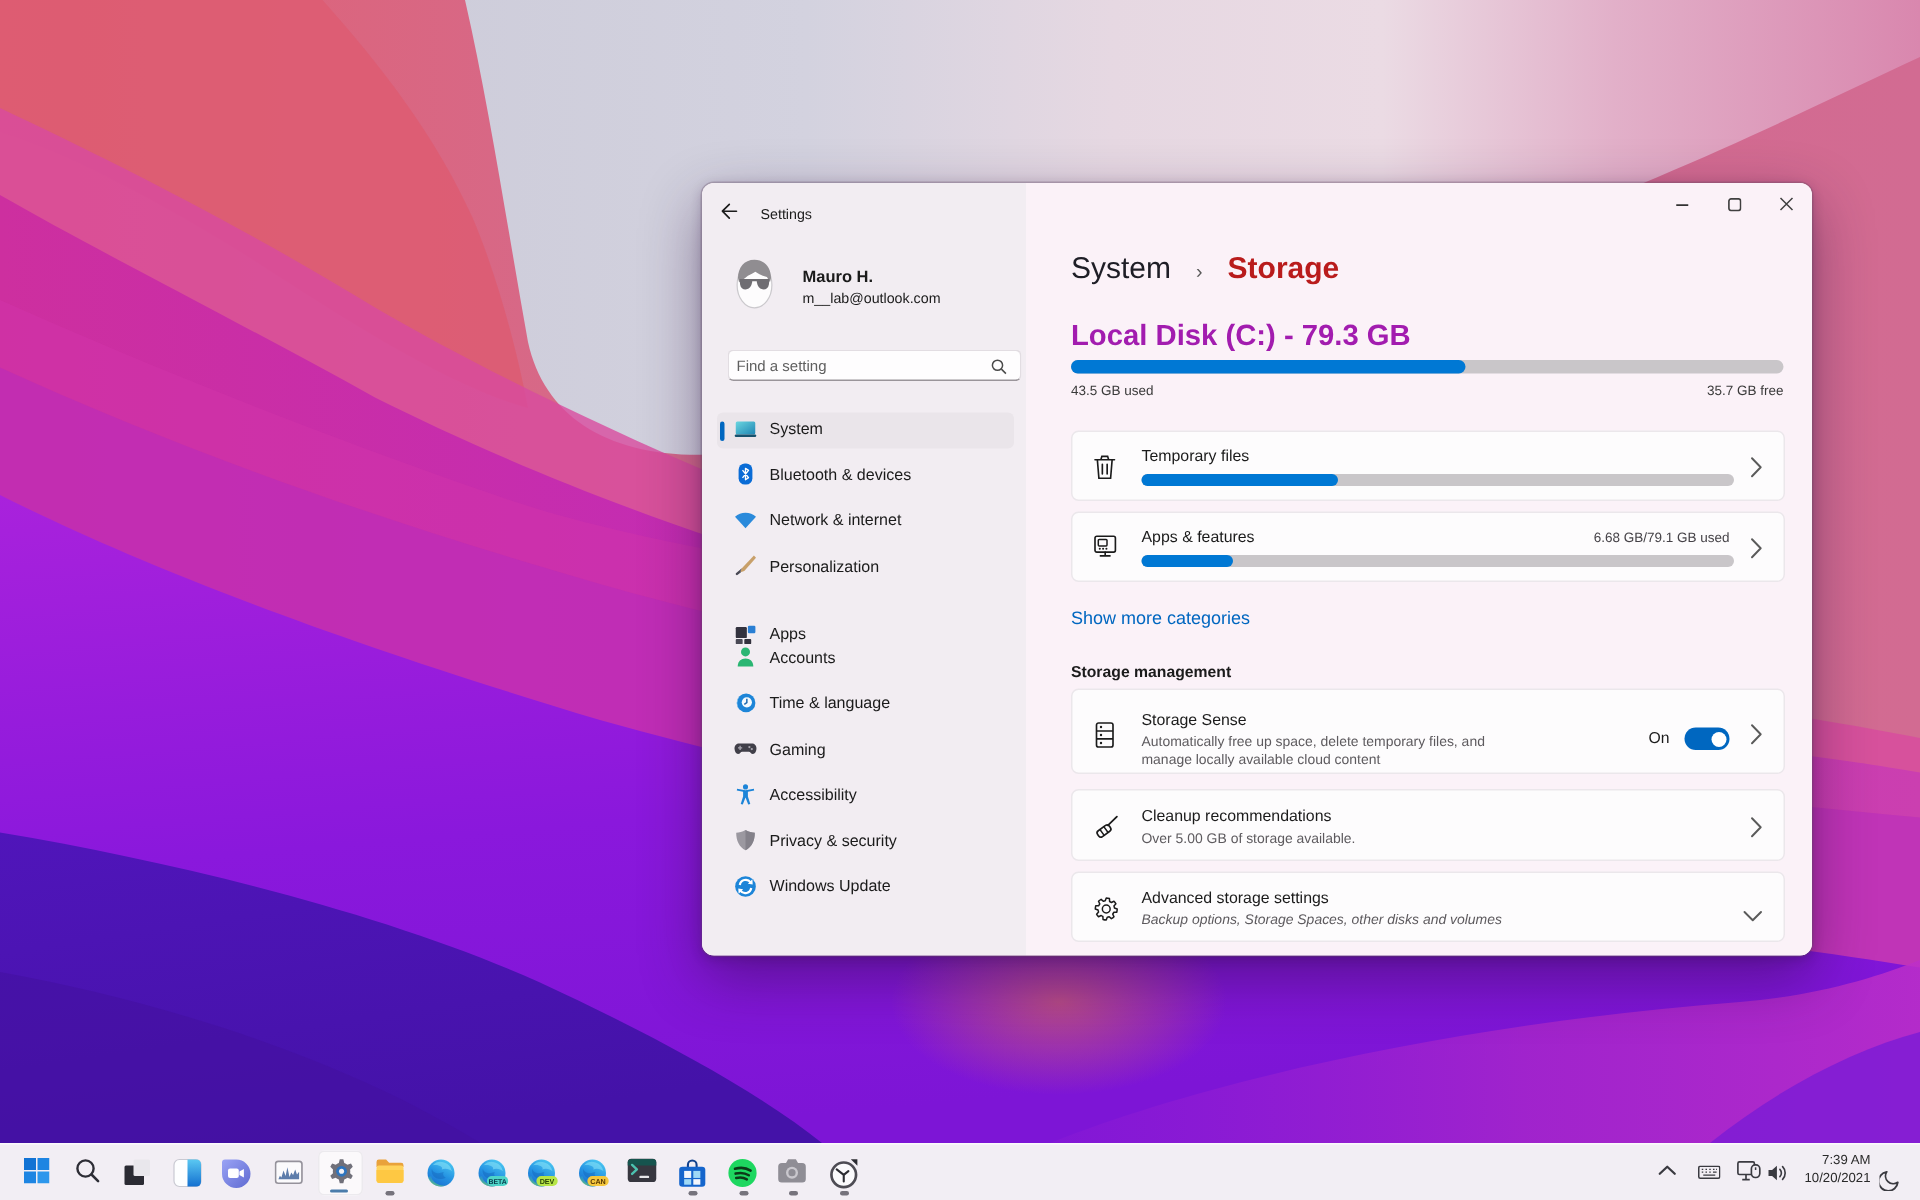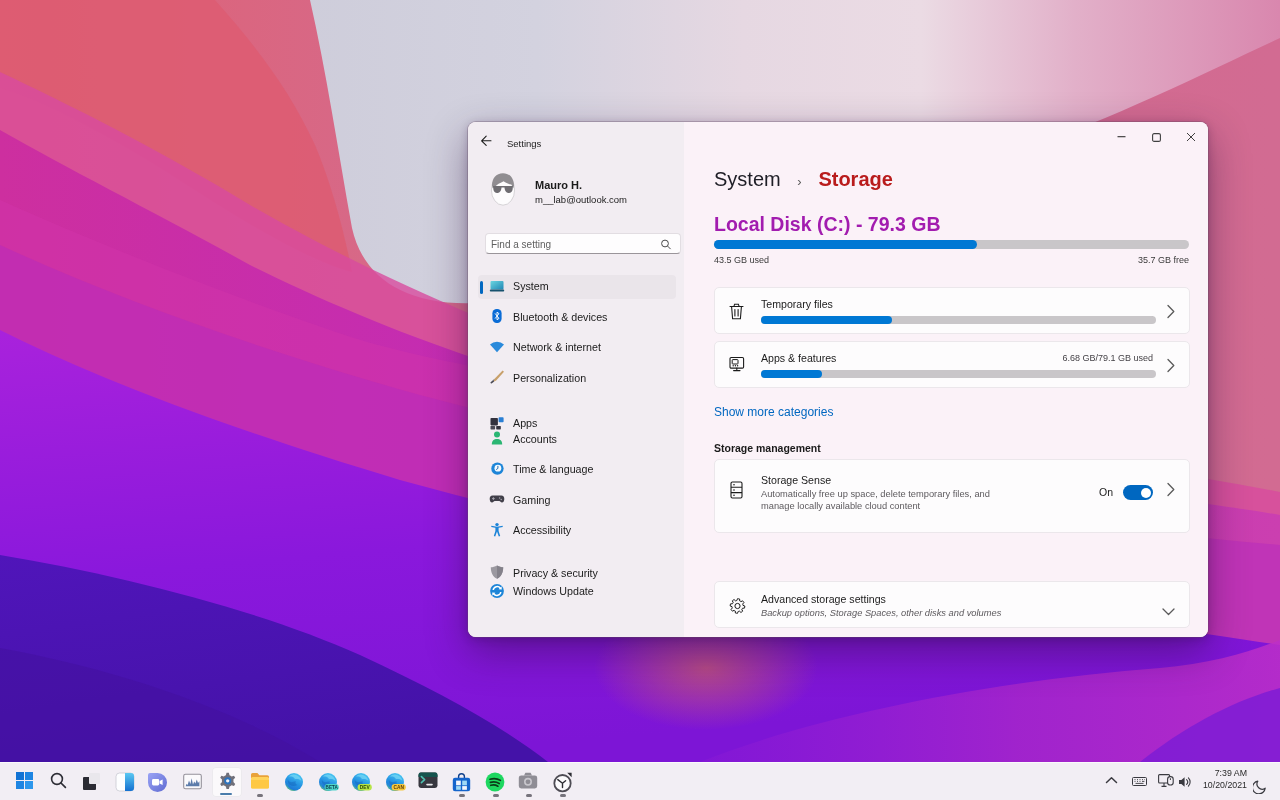--- a/index.html
+++ b/index.html
@@ -215,21 +215,21 @@
         </svg>
         <div class="tx">Gaming</div>
       </div>
 <div class="nav" style="top:517.5px;text-align:right;">
         <svg class="ic" viewBox="0 0 16 16">
           <circle cx="8" cy="2.6" r="1.7" fill="#1c84d8"></circle>
           <path d="M2.2,5 L6.4,5.8 L6.4,9 L4.8,14 L6.2,14.4 L8,9.6 L9.8,14.4 L11.2,14 L9.6,9 L9.6,5.8 L13.8,5 L13.6,3.8 L8,4.8 L2.4,3.8 Z" fill="#1c84d8"></path>
         </svg>
         <div class="tx">Accessibility</div>
       </div>
-<div class="nav" style="top:548px;margin-top:12px;">
+<div class="nav" style="top:548px;">
         <svg class="ic" viewBox="0 0 16 16">
           <path d="M8,1.4 C10,2.6 12.4,3.2 14.2,3.2 C14.2,8.6 12.2,12.8 8,14.8 C3.8,12.8 1.8,8.6 1.8,3.2 C3.6,3.2 6,2.6 8,1.4 Z" fill="#9b98a0"></path>
           <path d="M8,1.4 C10,2.6 12.4,3.2 14.2,3.2 C14.2,8.6 12.2,12.8 8,14.8 Z" fill="#84818a"></path>
         </svg>
         <div class="tx">Privacy &amp; security</div>
       </div>
 <div class="nav" style="top:578.5px;">
         <svg class="ic" viewBox="0 0 16 16">
           <circle cx="8" cy="8" r="6.9" fill="#1d85d8"></circle>
           <path d="M4.2,7 A4,4 0 0 1 11.4,5.2" stroke="#fff" stroke-width="1.5" fill="none"></path>
@@ -276,35 +276,49 @@
   <div class="cbar" style="top:28px;">
         <i style="width:61px;"></i>
       </div>
   <div class="chev" style="top:16px;"><svg width="8" height="15" viewBox="0 0 8 15">
           <path d="M1,1.5 L6.8,7.5 L1,13.5" stroke="#5a5a5a" stroke-width="1.3" fill="none" stroke-linecap="round" stroke-linejoin="round"></path>
         </svg></div>
 </div>
 <div class="cap" id="link">Show more categories</div>
 <div class="cap" id="smhead">Storage management</div>
 
-<div class="card" style="top:459px; height:74px;">
+<div class="card" style="top:459px; height:57px;">
   <svg class="icon" style="top:21px;" width="15" height="18" viewBox="0 0 15 18">
         <rect x="2" y="1" width="11" height="16" rx="1.4" stroke="#1b1b1b" stroke-width="1.1" fill="none"></rect>
         <path d="M2,6.3 L13,6.3 M2,11.6 L13,11.6" stroke="#1b1b1b" stroke-width="1.1"></path>
         <circle cx="5" cy="3.7" r="0.8" fill="#1b1b1b"></circle>
         <circle cx="5" cy="9" r="0.8" fill="#1b1b1b"></circle>
         <circle cx="5" cy="14.3" r="0.8" fill="#1b1b1b"></circle>
       </svg>
   <div class="ttl" style="top:14px;">Storage Sense</div>
   <div class="sub" style="top:29px; line-height:11.5px;">Automatically free up space, delete temporary files, and<br>manage locally available cloud content</div>
   <div class="cap" style="position:absolute; right:76px; top:26px; font-size:10.5px;">On</div>
   <div id="toggle">
         <i></i>
       </div>
   <div class="chev" style="top:22px;"><svg width="8" height="15" viewBox="0 0 8 15">
+          <path d="M1,1.5 L6.8,7.5 L1,13.5" stroke="#5a5a5a" stroke-width="1.3" fill="none" stroke-linecap="round" stroke-linejoin="round"></path>
+        </svg></div>
+</div>
+<div class="card" style="top:526px; height:48px;">
+  <svg class="icon" style="top:15px;" width="18" height="18" viewBox="0 0 18 18">
+        <path d="M15.6,2.4 L9.6,8.2" stroke="#1b1b1b" stroke-width="1.2" fill="none" stroke-linecap="round"></path>
+        <g transform="rotate(-36 7 12)">
+          <rect x="2.2" y="9.6" width="9.6" height="4.8" rx="1.8" stroke="#1b1b1b" stroke-width="1.1" fill="none"></rect>
+          <path d="M5.4,9.6 L5.4,14.4 M8.6,9.6 L8.6,14.4" stroke="#1b1b1b" stroke-width="1"></path>
+        </g>
+      </svg>
+  <div class="ttl" style="top:11px;">Cleanup recommendations</div>
+  <div class="sub" style="top:27px;">Over 5.00 GB of storage available.</div>
+  <div class="chev" style="top:16.5px;"><svg width="8" height="15" viewBox="0 0 8 15">
           <path d="M1,1.5 L6.8,7.5 L1,13.5" stroke="#5a5a5a" stroke-width="1.3" fill="none" stroke-linecap="round" stroke-linejoin="round"></path>
         </svg></div>
 </div>
 <div class="card" style="top:581px; height:47px;">
   <svg class="icon" style="top:16px;" width="17" height="16" viewBox="0 0 17 15">
         <path d="M8.50,0.20 A7.3,7.3 0 0 1 10.63,0.52 L10.74,2.48 A5.5,5.5 0 0 1 11.89,3.17 L13.66,2.34 A7.3,7.3 0 0 1 14.95,4.07 L13.63,5.53 A5.5,5.5 0 0 1 13.96,6.83 L15.80,7.50 A7.3,7.3 0 0 1 15.48,9.63 L13.52,9.74 A5.5,5.5 0 0 1 12.83,10.89 L13.66,12.66 A7.3,7.3 0 0 1 11.93,13.95 L10.47,12.63 A5.5,5.5 0 0 1 9.17,12.96 L8.50,14.80 A7.3,7.3 0 0 1 6.37,14.48 L6.26,12.52 A5.5,5.5 0 0 1 5.11,11.83 L3.34,12.66 A7.3,7.3 0 0 1 2.05,10.93 L3.37,9.47 A5.5,5.5 0 0 1 3.04,8.17 L1.20,7.50 A7.3,7.3 0 0 1 1.52,5.37 L3.48,5.26 A5.5,5.5 0 0 1 4.17,4.11 L3.34,2.34 A7.3,7.3 0 0 1 5.07,1.05 L6.53,2.37 A5.5,5.5 0 0 1 7.83,2.04 Z" stroke="#1b1b1b" stroke-width="1" fill="none" stroke-linejoin="round"></path>
         <circle cx="8.5" cy="7.5" r="2.6" stroke="#1b1b1b" stroke-width="1" fill="none"></circle>
       </svg>
   <div class="ttl" style="top:11px;">Advanced storage settings</div>
   <div class="sub" style="top:26px;font-style:italic;">Backup options, Storage Spaces, other disks and volumes</div>

